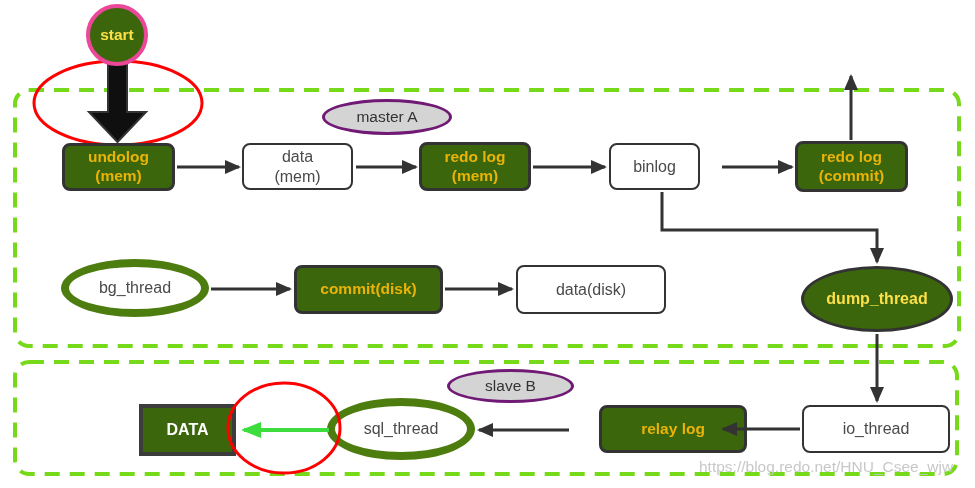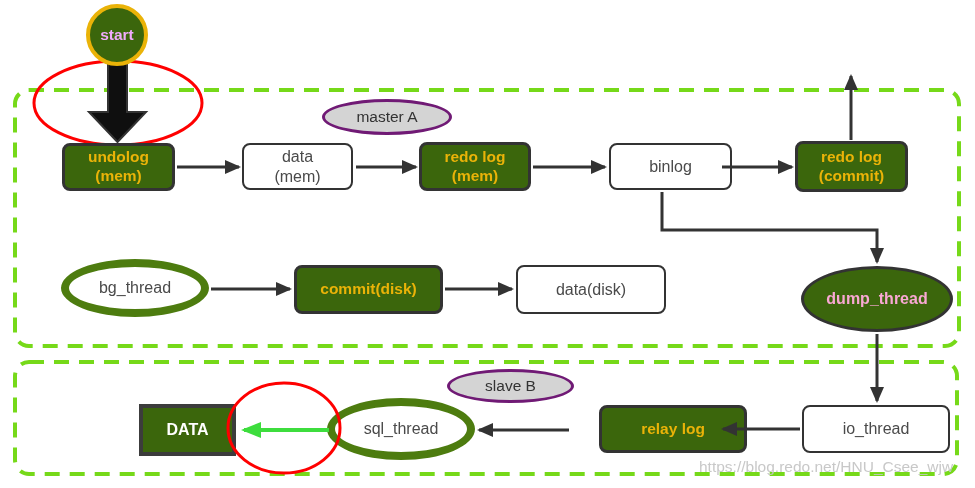--- a/index.html
+++ b/index.html
@@ -18,33 +18,33 @@
   }
   .rect-white{
     background:#ffffff;color:#4a4a4a;font-size:16px;
     border:2px solid #333333;border-radius:8px;
   }
   .rect-plain{
     background:#3b660c;color:#ffffff;font-weight:bold;font-size:16px;
     border:4px solid #3c3c3c;border-radius:0;
   }
   .circle-green{
-    background:#3b660c;color:#f0abfc;font-weight:bold;font-size:15.5px;
-    border:4px solid #eab308;border-radius:50%;
+    background:#3b660c;color:#fde047;font-weight:bold;font-size:15.5px;
+    border:4px solid #ec4899;border-radius:50%;
   }
   .ellipse-gray{
     background:#d4d4d4;color:#333333;font-size:15.5px;
     border:3px solid #701a75;border-radius:50%;
   }
   .ellipse-white{
     background:#ffffff;color:#4a4a4a;font-size:16px;
     border:8px solid #4d7c0f;border-radius:50%;
   }
   .ellipse-green{
-    background:#3b660c;color:#f9a8d4;font-weight:bold;font-size:16px;
+    background:#3b660c;color:#fde047;font-weight:bold;font-size:16px;
     border:3px solid #333333;border-radius:50%;
   }
   .svg-layer{position:absolute;left:0;top:0;pointer-events:none;}
   #svg-under{z-index:1;}
   #svg-over{z-index:3;}
   #watermark{
     position:absolute;left:699px;top:458px;z-index:4;
     font-size:15.5px;color:rgba(197,197,197,0.95);white-space:nowrap;
   }
 </style>
@@ -67,21 +67,21 @@
 
   <div class="node rect-green" style="left:62px;top:143px;width:113px;height:48px;"><span>undolog
 (mem)</span></div>
 
   <div class="node rect-white" style="left:242px;top:143px;width:111px;height:47px;"><span>data
 (mem)</span></div>
 
   <div class="node rect-green" style="left:419px;top:142px;width:112px;height:49px;"><span>redo log
 (mem)</span></div>
 
-  <div class="node rect-white" style="left:609px;top:143px;width:123px;height:47px;"><span>binlog</span></div>
+  <div class="node rect-white" style="left:609px;top:143px;width:91px;height:47px;"><span>binlog</span></div>
 
   <div class="node rect-green" style="left:795px;top:141px;width:113px;height:51px;"><span>redo log
 (commit)</span></div>
 
   <div class="node ellipse-white" style="left:61px;top:259px;width:148px;height:58px;"><span>bg_thread</span></div>
 
   <div class="node rect-green" style="left:294px;top:265px;width:149px;height:49px;"><span>commit(disk)</span></div>
 
   <div class="node rect-white" style="left:516px;top:265px;width:150px;height:49px;"><span>data(disk)</span></div>
 

